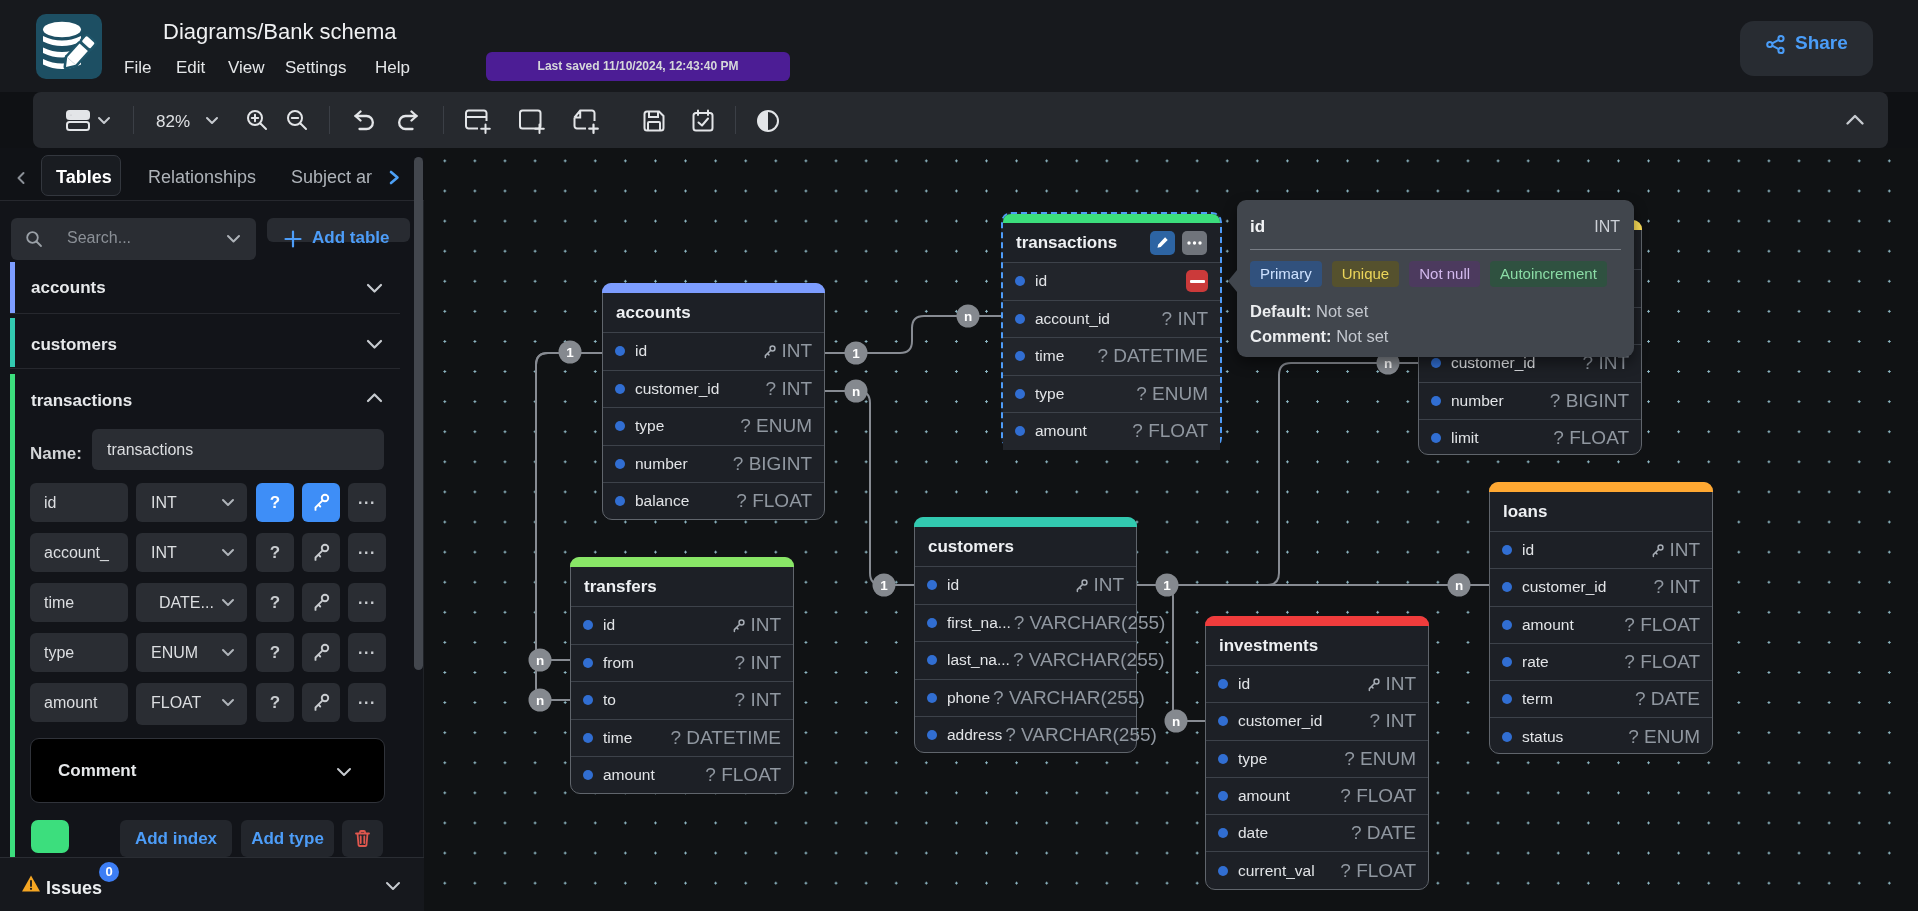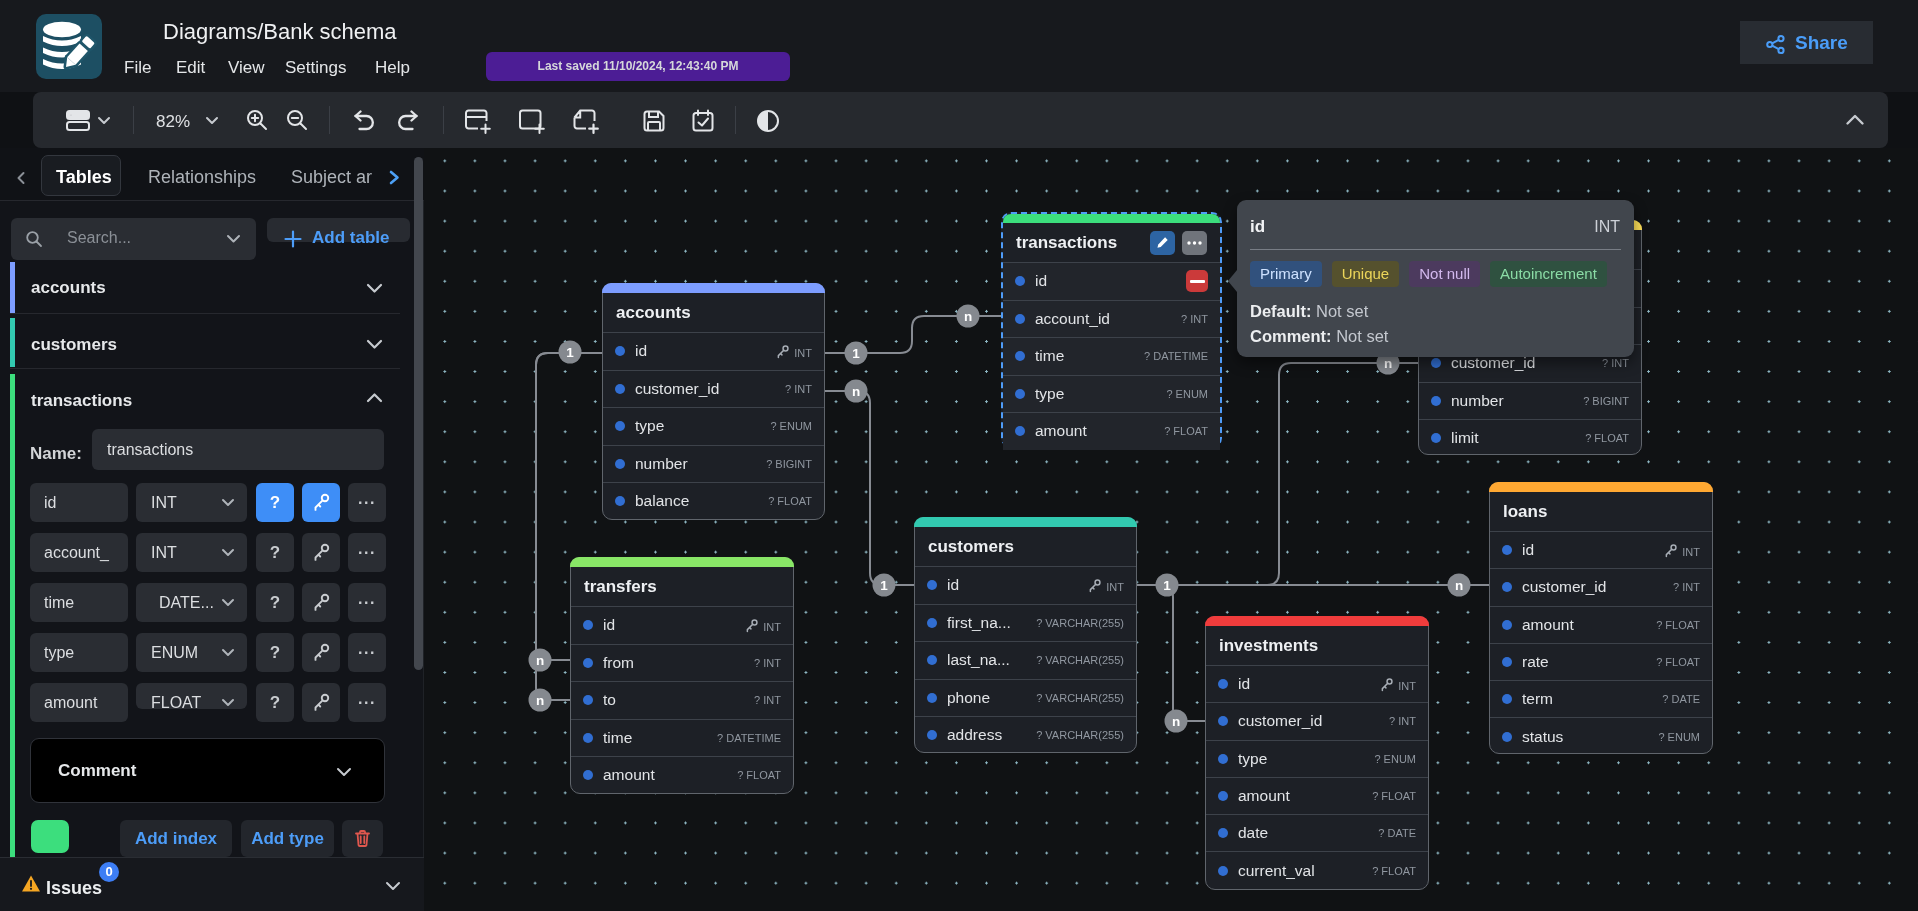--- a/index.html
+++ b/index.html
@@ -7,21 +7,21 @@
   font-family:"Liberation Sans", sans-serif; }
 #stage { position:absolute; left:0; top:0; width:1918px; height:911px; }
 
 
 #header { position:absolute; left:0; top:0; width:1918px; height:92px; background:#17191d; }
 #logo { position:absolute; left:36px; top:14px; width:66px; height:65px; border-radius:10px; background:#1d4f63; }
 #title { position:absolute; left:163px; top:19px; font-size:22px; color:#f0f1f3; }
 .menuitem { position:absolute; top:58px; font-size:17px; color:#e4e6e8; }
 #lastsaved { position:absolute; left:486px; top:52px; width:304px; height:29px; border-radius:6px;
   background:#4c1d95; color:#d6d8da; font-size:12px; font-weight:bold; line-height:29px; text-align:center; }
-#sharebtn { position:absolute; left:1740px; top:21px; width:133px; height:43px; border-radius:0;
+#sharebtn { position:absolute; left:1740px; top:21px; width:133px; height:55px; border-radius:14px;
   background:#282c32; }
 #sharebtn span { position:absolute; left:55px; top:11px; color:#4a9df8; font-weight:bold; font-size:19px; }
 
 
 #toolbar { position:absolute; left:33px; top:92px; width:1855px; height:56px; background:#26292e; border-radius:8px; }
 .tdiv { position:absolute; top:14px; width:1px; height:28px; background:#3b3f46; }
 .ticon { position:absolute; top:0; }
 
 
 #sidebar { position:absolute; left:0; top:148px; width:424px; height:763px; background:#121419; border-right:1px solid #1f2227; }
@@ -46,21 +46,21 @@
 svg.lines { position:absolute; left:0; top:0; }
 
 .tbl { position:absolute; background:#1d2026; border:1px solid #60656c; border-radius:10px; }
 .tbl .bar { height:10px; border-radius:9px 9px 0 0; margin:-1px -1px 0 -1px; }
 .tbl.sel .bar { margin:0; height:9px; border-radius:8px 8px 0 0; }
 .tbl.sel .row { background:#22252b; }
 .tbl .thead { height:39px; padding:0 13px; font-weight:bold; font-size:17px; color:#eef0f3;
   display:flex; align-items:center; }
 .tbl .row { height:37.5px; display:flex; align-items:center; padding:0 12px; border-top:1px solid #3d424a; font-size:15.5px; color:#e2e4e7; }
 .tbl .row .dot { width:10px; height:10px; border-radius:50%; background:#316ed2; margin-right:10px; flex:none; }
-.tbl .row .typ { margin-left:auto; color:#9097a0; font-size:11px; white-space:nowrap; padding-left:3px; flex:none; }
+.tbl .row .typ { margin-left:auto; color:#9097a0; font-size:19px; white-space:nowrap; padding-left:3px; flex:none; }
 .r6 .row { height:37.3px; }
 
 #popup { position:absolute; left:813px; top:52px; width:397px; height:157px; background:#41464d; border-radius:9px;
   box-shadow:0 6px 14px rgba(0,0,0,.45); }
 .badge { display:inline-block; height:26px; line-height:26px; border-radius:4px; padding:0 10px; font-size:15px; margin-right:10px; }
 </style>
 </head>
 <body>
 <div id="stage">
 
@@ -473,21 +473,21 @@
   <div class="greybtn" style="left:256px; top:485px; font-size:17px; font-weight:bold; line-height:39px;">?</div>
   <div class="greybtn" style="left:302px; top:485px;"><svg style="margin-top:9px;" width="20" height="20" viewBox="0 0 16 16">
           <g stroke="#c9ccd0" stroke-width="1.5" fill="none" stroke-linecap="round">
             <circle cx="11.2" cy="4.8" r="2.6"></circle>
             <path d="M9.3 6.7 L3.6 12.4 M3.6 12.4 L3.6 14.3 M5.9 10.1 L7.4 11.6"></path>
           </g>
         </svg></div>
   <div class="greybtn" style="left:348px; top:485px; font-weight:bold; letter-spacing:1.5px; line-height:32px;">...</div>
 
   <div class="fldinput" style="left:30px; top:535px; width:98px; height:39px; line-height:39px; padding-left:14px;">amount</div>
-  <div class="fldinput" style="left:136px; top:535px; width:111px; height:26px; line-height:39px; padding-left:15px;">FLOAT<svg style="position:absolute; right:12px; top:15px;" width="14" height="9" viewBox="0 0 14 9">
+  <div class="fldinput" style="left:136px; top:535px; width:111px; height:42px; line-height:39px; padding-left:15px;">FLOAT<svg style="position:absolute; right:12px; top:15px;" width="14" height="9" viewBox="0 0 14 9">
           <path d="M2 2 L7 7 L12 2" stroke="#aeb3b9" stroke-width="2" fill="none" stroke-linecap="round" stroke-linejoin="round"></path>
         </svg></div>
   <div class="greybtn" style="left:256px; top:535px; font-size:17px; font-weight:bold; line-height:39px;">?</div>
   <div class="greybtn" style="left:302px; top:535px;"><svg style="margin-top:9px;" width="20" height="20" viewBox="0 0 16 16">
           <g stroke="#c9ccd0" stroke-width="1.5" fill="none" stroke-linecap="round">
             <circle cx="11.2" cy="4.8" r="2.6"></circle>
             <path d="M9.3 6.7 L3.6 12.4 M3.6 12.4 L3.6 14.3 M5.9 10.1 L7.4 11.6"></path>
           </g>
         </svg></div>
   <div class="greybtn" style="left:348px; top:535px; font-weight:bold; letter-spacing:1.5px; line-height:32px;">...</div>

